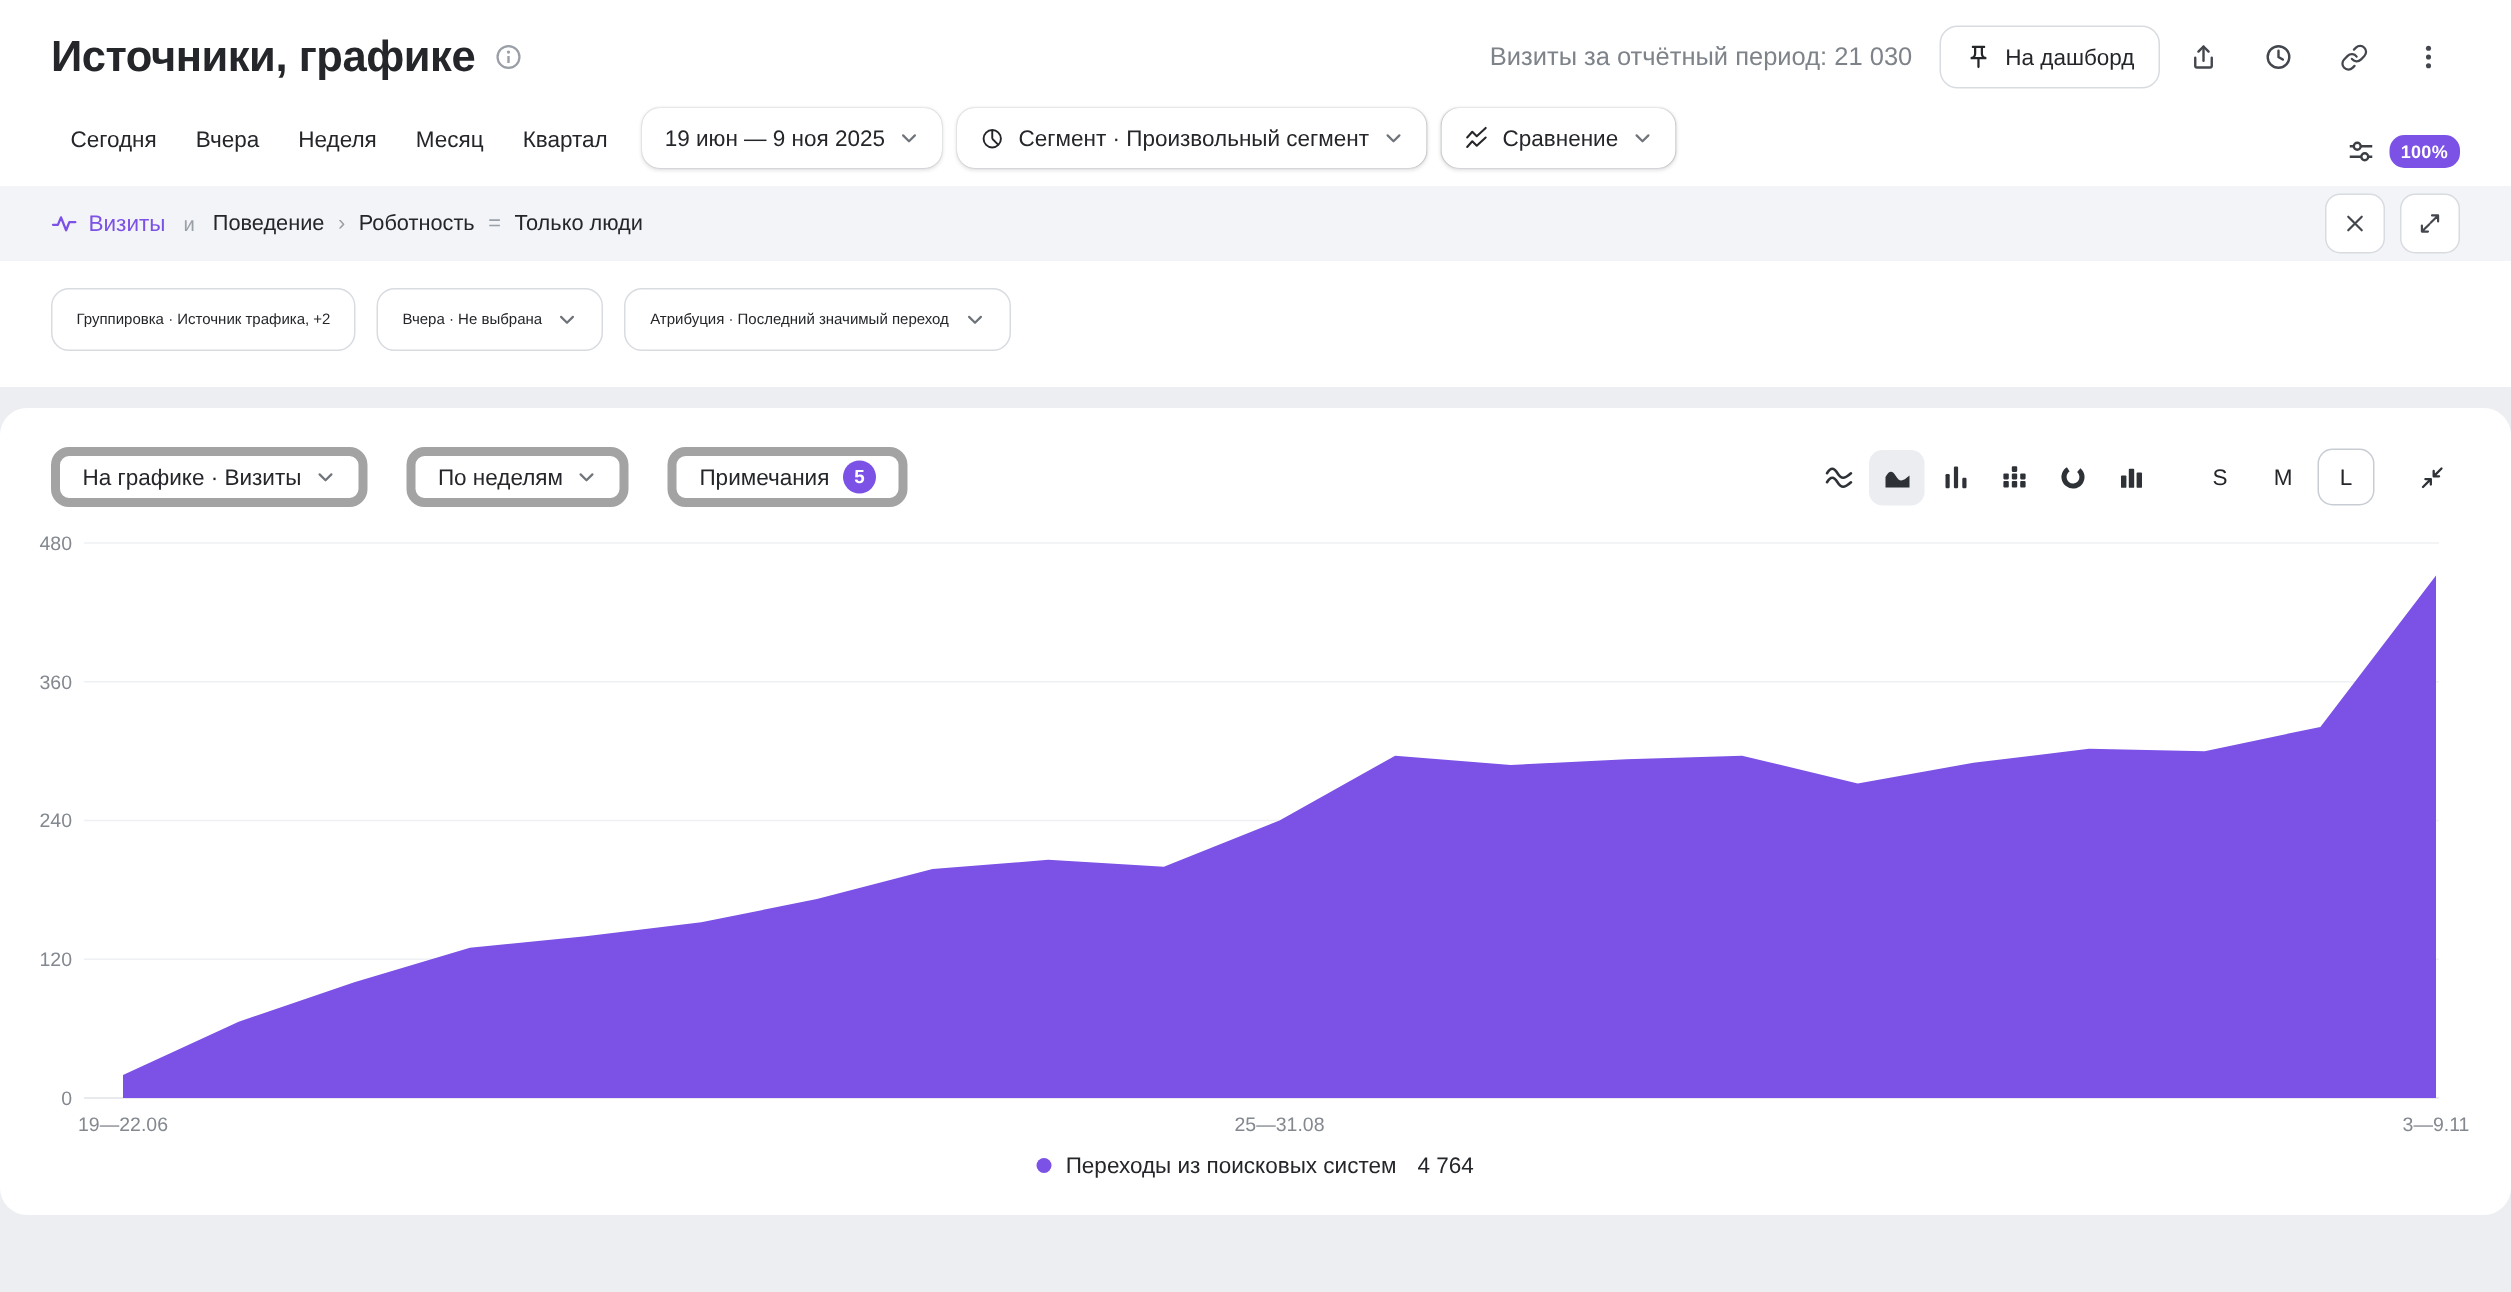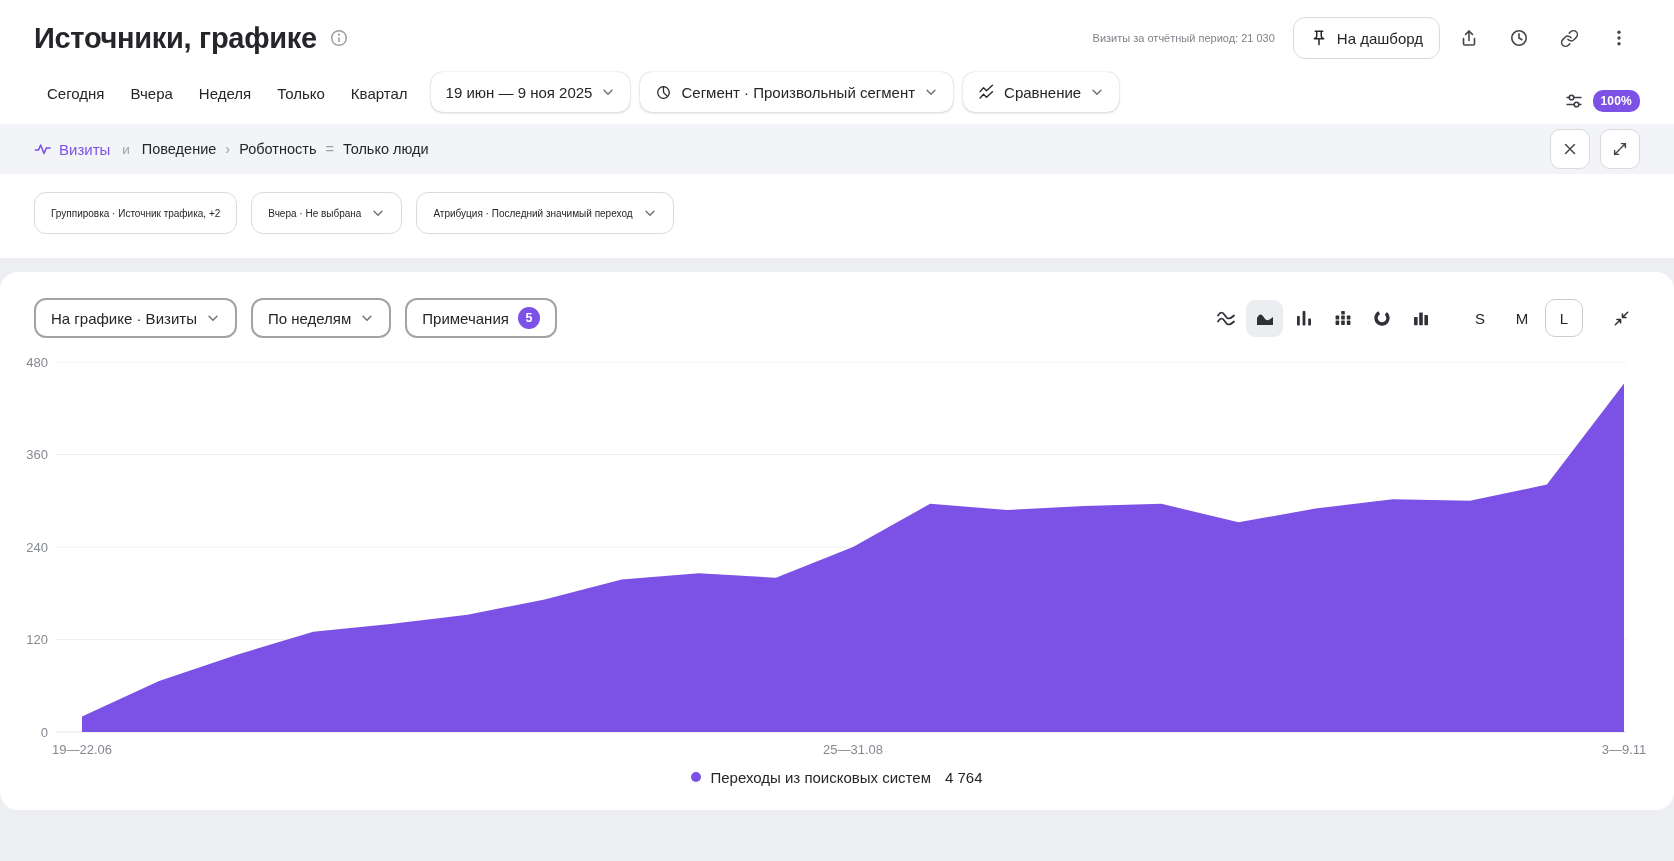--- a/index.html
+++ b/index.html
@@ -12,21 +12,21 @@
     --accent:#7b51e6;
   }
   button { font-family: inherit; color:inherit; }
 
   
   .top { background:#fff; padding:16px 34px 12px; }
   .header-row { display:flex; align-items:center; height:44px; }
   .page-title { font-size:29px; font-weight:700; letter-spacing:-0.3px; }
   .info-btn { background:none; border:none; margin-left:12px; color:#9a9ea6; display:flex; cursor:pointer; }
   .header-right { margin-left:auto; display:flex; align-items:center; gap:8px; }
-  .visits-period { color:#7e838a; font-size:11px; margin-right:10px; }
+  .visits-period { color:#7e838a; font-size:17px; margin-right:10px; }
   .btn-outline {
     display:inline-flex; align-items:center; gap:9px; height:42px; padding:0 16px;
     border:1px solid #d8dbe0; border-radius:12px; background:#fff; font-size:15px; cursor:pointer;
   }
   .icon-btn {
     width:42px; height:42px; border:none; background:none; border-radius:10px;
     display:flex; align-items:center; justify-content:center; color:#43464c; cursor:pointer;
   }
 
   
@@ -56,21 +56,21 @@
   
   .chips-section { background:#fff; padding:18px 34px 24px; display:flex; gap:14px; }
   .chip {
     display:inline-flex; align-items:center; gap:10px; height:42px; padding:0 16px;
     border:1px solid #d8dbe0; border-radius:12px; background:#fff; font-size:10px; cursor:pointer; white-space:nowrap;
   }
 
   
   .card { background:#fff; border-radius:18px; margin-top:14px; padding-bottom:22px; }
   .chart-toolbar { display:flex; align-items:center; padding:26px 34px 0; height:66px; }
-  .chart-toolbar .pill { margin-left:0; margin-right:14px; box-shadow:none; border:2px solid #a3a3a3; }
+  .chart-toolbar .pill { margin-left:0; margin-right:26px; box-shadow:none; border:6px solid #a3a3a3; }
   .notes-badge {
     min-width:22px; height:22px; border-radius:50%; background:var(--accent); color:#fff;
     font-size:12.5px; font-weight:600; display:flex; align-items:center; justify-content:center;
   }
   .right-tools { margin-left:auto; display:flex; align-items:center; }
   .mode-btn {
     width:37px; height:37px; border:none; background:none; border-radius:9px; margin-left:2px;
     display:flex; align-items:center; justify-content:center; color:#2e3136; cursor:pointer;
   }
   .mode-btn.active { background:#ebedf1; }
@@ -135,21 +135,21 @@
             <circle cx="10" cy="15.8" r="1.7"></circle>
           </svg>
       </button>
     </div>
   </div>
 
   <div class="toolbar-row">
     <button class="tab">Сегодня</button>
     <button class="tab">Вчера</button>
     <button class="tab">Неделя</button>
-    <button class="tab">Только</button>
+    <button class="tab">Месяц</button>
     <button class="tab">Квартал</button>
 
     <button class="pill">
       <span>19 июн — 9 ноя 2025</span>
       <span class="chev">
           <svg class="ic" width="14" height="14" viewBox="0 0 16 16" fill="none" stroke="currentColor" stroke-width="1.7" stroke-linecap="round" stroke-linejoin="round">
             <path d="M3.5 6l4.5 4.5L12.5 6"></path>
           </svg>
         </span>
     </button>

